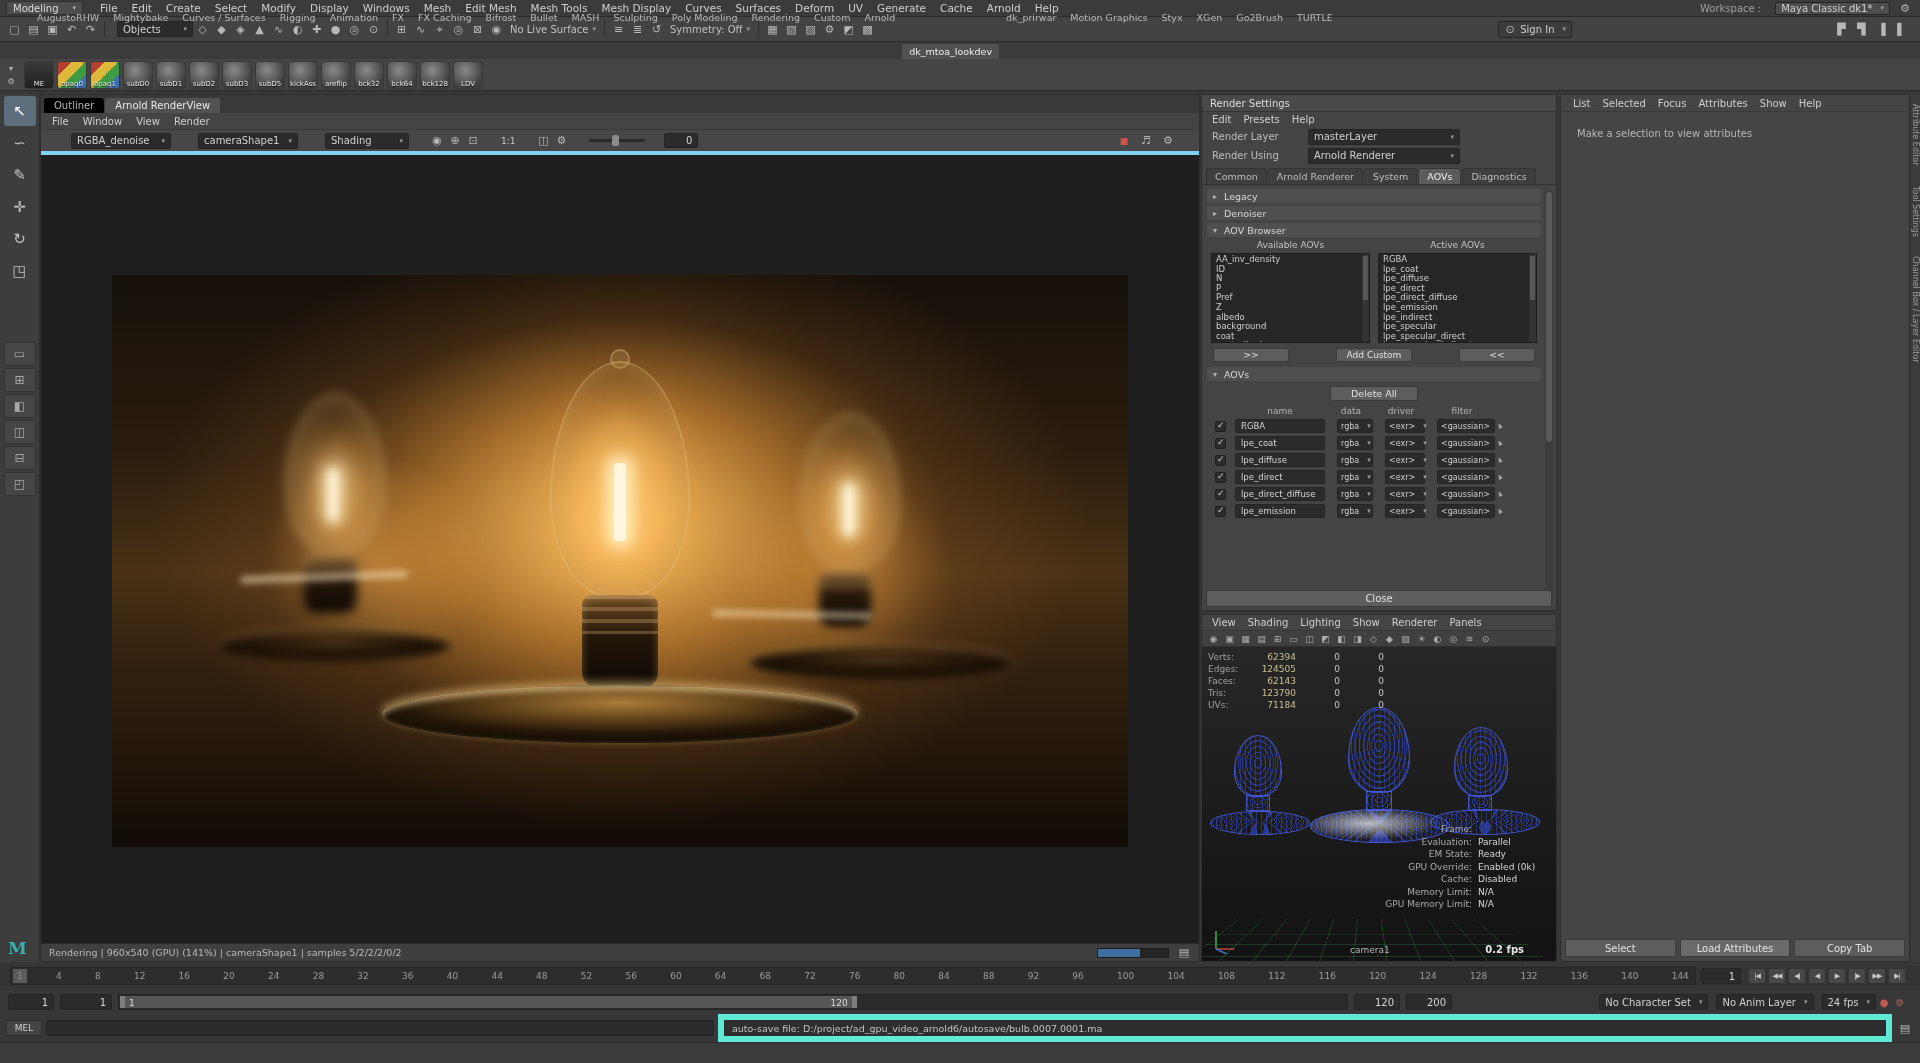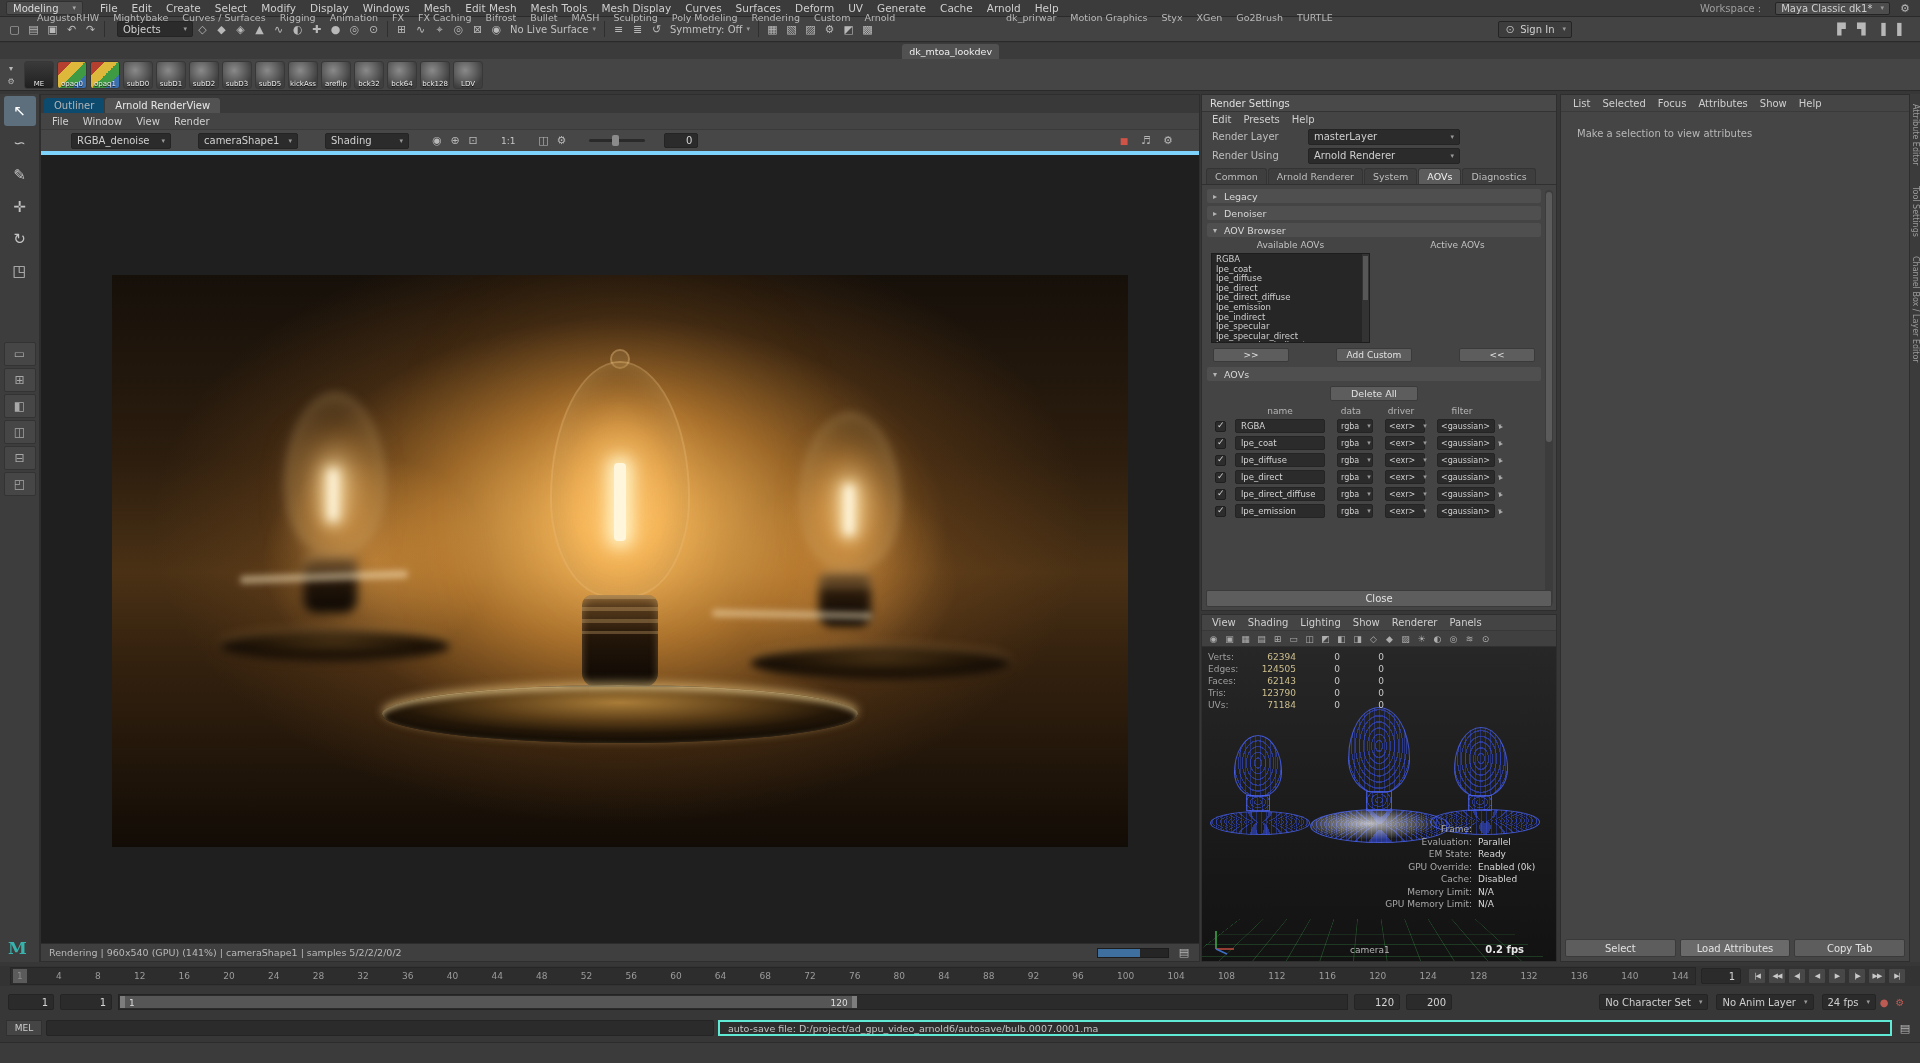--- a/index.html
+++ b/index.html
@@ -53,21 +53,21 @@
   .tool { width:32px; height:30px; display:flex; align-items:center; justify-content:center; font-size:15px; color:#c3c3c3; border-radius:3px; }
   .toolbox .tools .tool:nth-of-type(1) { background:#5d6f7c; color:#fff; }
   .tools, .layouts { display:flex; flex-direction:column; gap:2px; }
   .layouts { margin-top:54px; }
   .layout-btn { width:32px; height:24px; font-size:12px; color:#a8a8a8; display:flex; align-items:center; justify-content:center; border:1px solid #333; background:#464646; border-radius:2px; }
   .maya-logo { position:absolute; left:8px; top:938px; font-size:17px; font-weight:bold; color:#38b2ad; font-family:"DejaVu Serif","Liberation Serif",serif; }
 
   
   .renderview { position:absolute; left:40px; top:94px; width:1160px; height:868px; background:#444; border:1px solid #2e2e2e; display:flex; flex-direction:column; }
   .rv-tabs { height:18px; background:#393939; display:flex; align-items:flex-end; gap:1px; padding-left:3px; }
-  .rv-tab { font-size:10px; padding:2px 10px; background:#0c4a6e; color:#b5b5b5; border-radius:3px 3px 0 0; }
+  .rv-tab { font-size:10px; padding:2px 10px; background:#000000; color:#b5b5b5; border-radius:3px 3px 0 0; }
   .rv-tab.active { background:#525252; color:#e8e8e8; }
   .rv-menus { height:16px; display:flex; align-items:center; padding-left:4px; background:#444; }
   .rv-menus .menu-item { font-size:10px; }
   .rv-toolbar { height:26px; display:flex; align-items:center; gap:19px; padding:0 22px; background:#474747; border-top:1px solid #3a3a3a; border-bottom:4px solid #7dd3fc; }
   .rv-dd { min-width:100px; }
   .rv-ratio { font-size:9px; color:#c5c5c5; }
   .rv-slider { width:56px; height:3px; background:#2a2a2a; border-radius:2px; position:relative; }
   .rv-slider-h { position:absolute; left:40%; top:-4px; width:7px; height:11px; background:#8b8b8b; border-radius:2px; }
   .rv-exp { width:34px; height:15px; justify-content:flex-end; }
   .rv-right { margin-left:auto; display:flex; align-items:center; gap:4px; }
@@ -204,21 +204,21 @@
   .range-bar .s { position:absolute; left:9px; top:1.5px; font-size:9px; color:#ddd; }
   .range-bar .e { position:absolute; right:9px; top:1.5px; font-size:9px; color:#ddd; }
   .rr-cluster { margin-left:auto; display:flex; align-items:center; gap:0; margin-right:4px; }
   .rr-cluster .icon { width:16px; height:16px; font-size:10px; }
   .autokey { color:#bd5b52; font-size:8px; }
 
   
   .cmdrow { position:absolute; left:0; top:1018px; width:1920px; height:20px; display:flex; align-items:center; padding:0 6px; gap:4px; background:#373737; }
   .mel-label { width:36px; height:16px; background:#454545; border:1px solid #303030; font-size:9px; display:flex; align-items:center; justify-content:center; color:#cdcdcd; flex:none; }
   .cmd-input { width:668px; height:16px; flex:none; }
-  .cmd-msg { flex:1; height:16px; background:#2e2e2e; border:2px solid #5eead4; display:flex; align-items:center; padding-left:8px; font-size:9.5px; color:#c3c3c3; overflow:hidden; white-space:nowrap; }
+  .cmd-msg { flex:1; height:28px; background:#2e2e2e; border:6px solid #5eead4; display:flex; align-items:center; padding-left:8px; font-size:9.5px; color:#c3c3c3; overflow:hidden; white-space:nowrap; }
   .helprow { position:absolute; left:0; top:1042px; width:1920px; height:21px; background:#3b3b3b; border-top:1px solid #2c2c2c; }
 </style>
 </head>
 <body>
 
 <div class="app">
 
   <div class="menubar">
     <div class="mode-dd">
         <span>Modeling</span>
@@ -557,20 +557,36 @@
     <div class="rs-content">
       <div class="rs-section">Legacy</div>
       <div class="rs-section">Denoiser</div>
       <div class="rs-section open">AOV Browser</div>
 
       <div class="aov-cols">
         <span class="aov-col-h">Available AOVs</span>
         <span class="aov-col-h">Active AOVs</span>
       </div>
       <div class="aov-cols">
+        <div class="aov-list">
+
+          <div class="sb">
+              <div class="thumb"></div>
+            </div>
+        <div class="li">AA_inv_density</div>
+            <div class="li">ID</div>
+            <div class="li">N</div>
+            <div class="li">P</div>
+            <div class="li">Pref</div>
+            <div class="li">Z</div>
+            <div class="li">albedo</div>
+            <div class="li">background</div>
+            <div class="li">coat</div>
+            <div class="li">coat_albedo</div>
+          </div>
         <div class="aov-list">
 
           <div class="sb">
               <div class="thumb"></div>
             </div>
         <div class="li">RGBA</div>
             <div class="li">lpe_coat</div>
             <div class="li">lpe_diffuse</div>
             <div class="li">lpe_direct</div>
             <div class="li">lpe_direct_diffuse</div>

